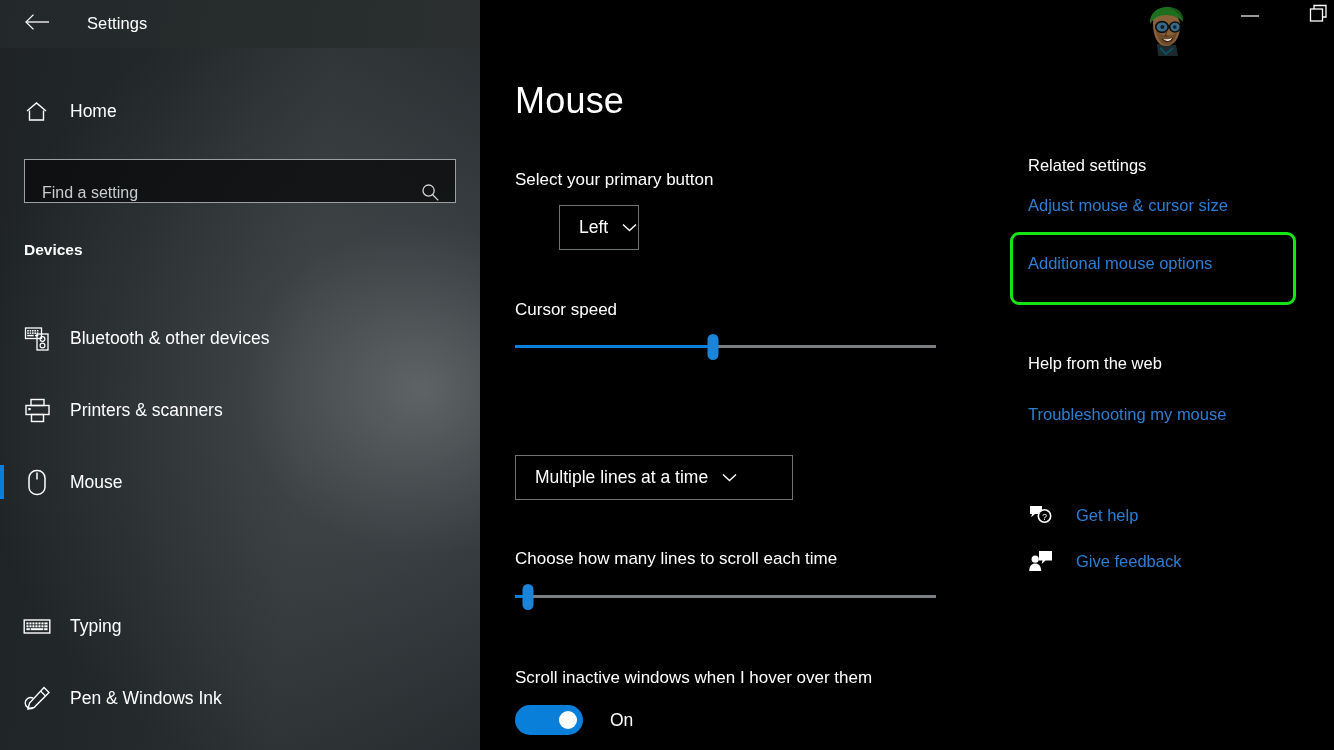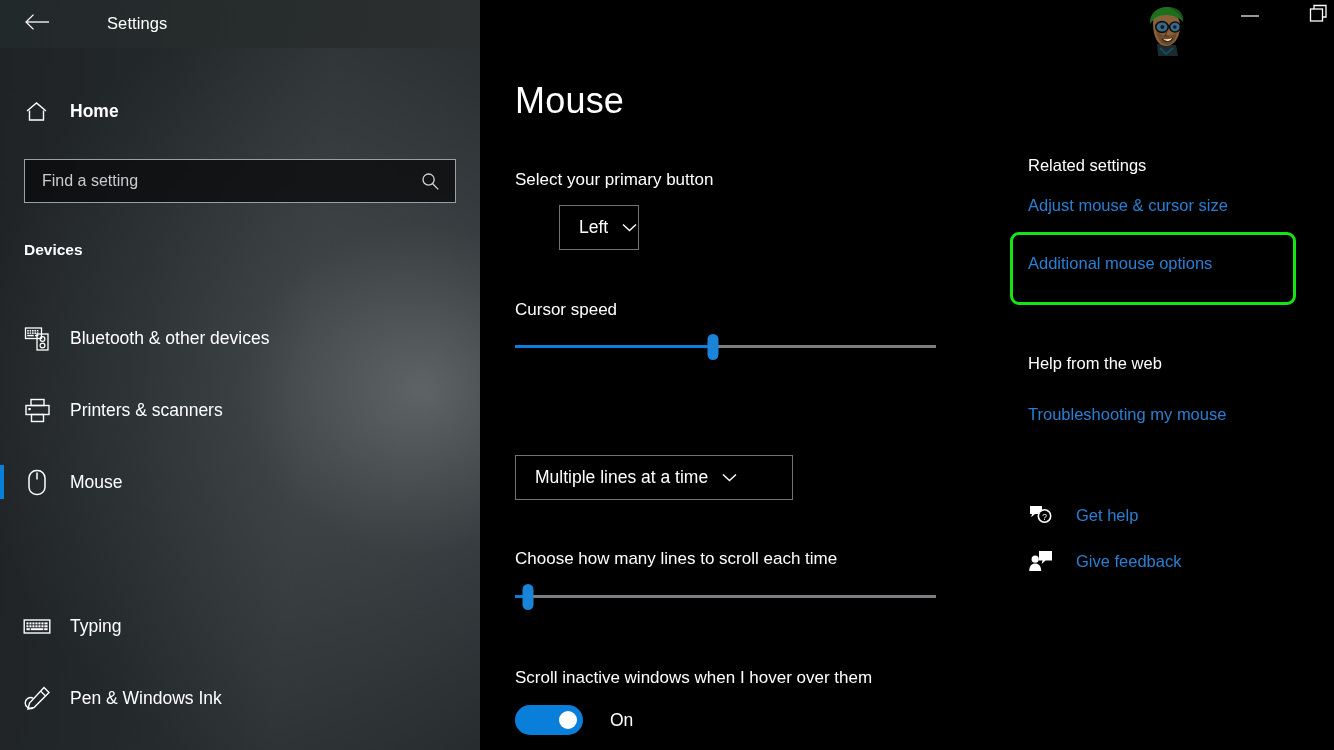--- a/index.html
+++ b/index.html
@@ -19,21 +19,21 @@
   #titlebar-left {
     position:absolute; top:0; left:0; width:480px; height:48px;
     background:linear-gradient(100deg,#22292a 0%,#262b2c 40%,#2b2f30 100%);
   }
   #back-btn {
     position:absolute; left:14px; top:4px; width:45px; height:40px;
     display:flex; align-items:center; justify-content:center;
     cursor:pointer;
   }
   #win-title {
-    position:absolute; left:107px; top:14px;
+    position:absolute; left:87px; top:14px;
     font-size:16.5px; color:#ffffff; letter-spacing:.1px;
   }
   #avatar {
     position:absolute; left:1140px; top:4px; width:50px; height:52px;
     overflow:hidden;
   }
   .wbtn {
     position:absolute; top:0; width:46px; height:32px;
     display:flex; align-items:center; justify-content:center; cursor:pointer;
   }
@@ -43,30 +43,30 @@
   
   #sidebar {
     position:absolute; top:0; left:0; width:480px; height:750px;
     background:
       radial-gradient(170% 100% at 88% 52%, rgba(150,155,158,0.50) 0%, rgba(110,116,120,0.26) 22%, rgba(40,44,46,0.0) 56%),
       linear-gradient(95deg,#1f2325 0%,#23282a 32%,#2c3133 62%,#22272a 100%);
     overflow:hidden;
   }
   #sb-home {
     position:absolute; left:0; top:88px; width:392px; height:46px;
-    display:flex; align-items:center; cursor:pointer;font-weight:bold;
+    display:flex; align-items:center; cursor:pointer;
   }
   #sb-home .ico { width:24px; margin-left:24px; display:flex; justify-content:center; }
   #sb-home .lbl { margin-left:22px; font-size:17.5px; color:#fff; }
 
   #searchbox {
     position:absolute; left:24px; top:159px; width:432px; height:44px;
     background:rgba(10,11,12,0.80);
     border:1px solid #9ba0a3;
-    display:flex; align-items:center; cursor:text;
+    display:flex; align-items:flex-end; cursor:text;
   }
   #searchbox .ph {
     margin-left:17px; font-size:16px; color:#c8cbcd;
     flex:1; background:transparent; border:0; outline:none;
     font-family:"Liberation Sans", sans-serif;
   }
   #searchbox .ph::placeholder { color:#c9cccf; opacity:1; }
   #search-icon { margin-right:15px; display:flex; }
 
   #sb-group {

